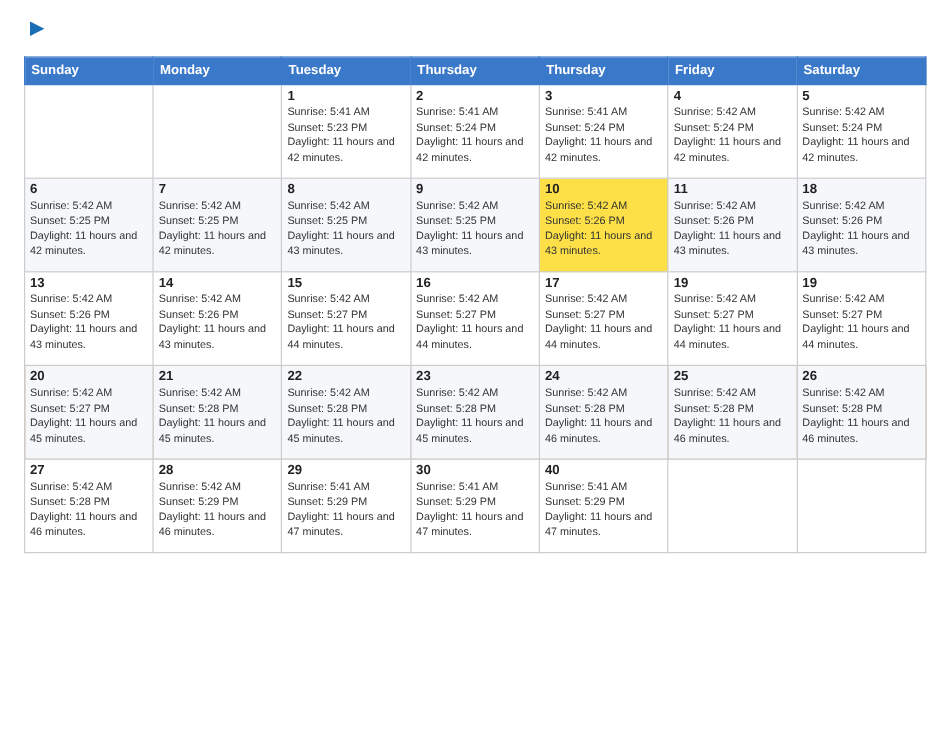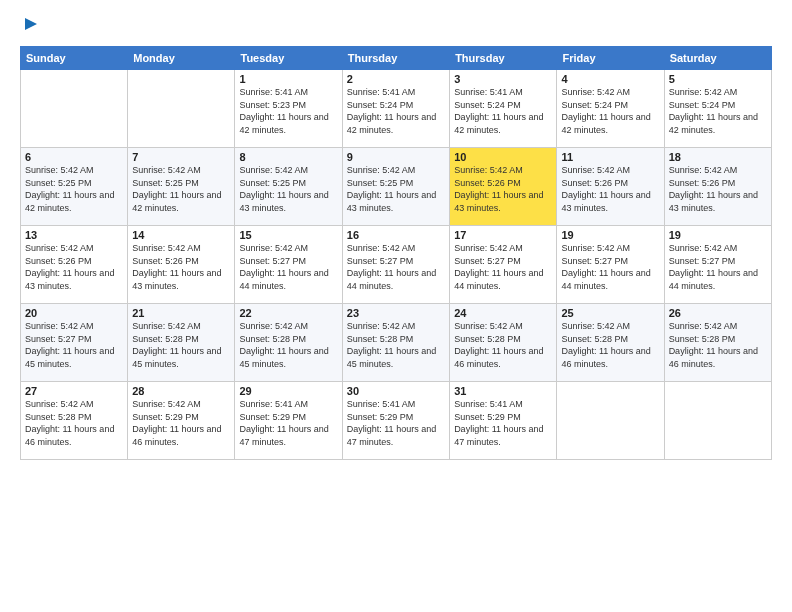--- a/index.html
+++ b/index.html
@@ -329,21 +329,21 @@
 Sunset: 5:29 PM
 Daylight: 11 hours and 47 minutes.</div>
           </td>
           <td>
             <span class="day-num">30</span>
             <div class="day-info" style="white-space: pre-line;">Sunrise: 5:41 AM
 Sunset: 5:29 PM
 Daylight: 11 hours and 47 minutes.</div>
           </td>
           <td>
-            <span class="day-num">31</span>
+            <span class="day-num">40</span>
             <div class="day-info" style="white-space: pre-line;">Sunrise: 5:41 AM
 Sunset: 5:29 PM
 Daylight: 11 hours and 47 minutes.</div>
           </td>
           <td class="empty-cell" style="background: rgb(255, 255, 255);"></td>
           <td class="empty-cell" style="background: rgb(255, 255, 255);"></td>
         </tr>
       </tbody>
   </table>
 </div>

